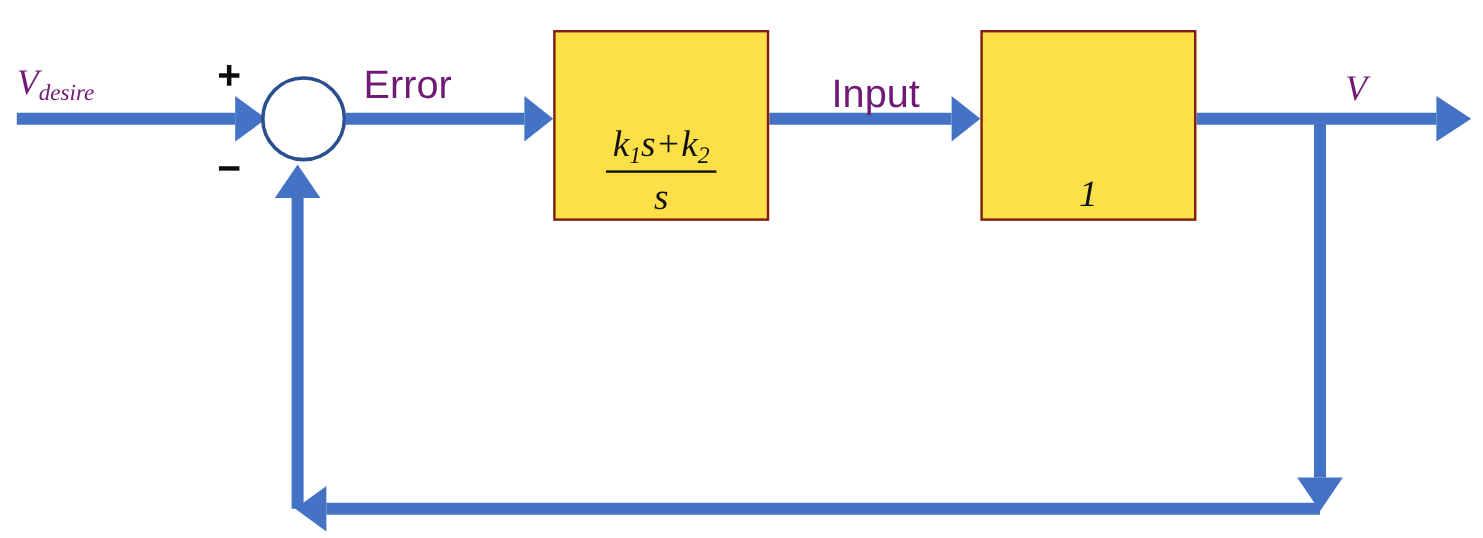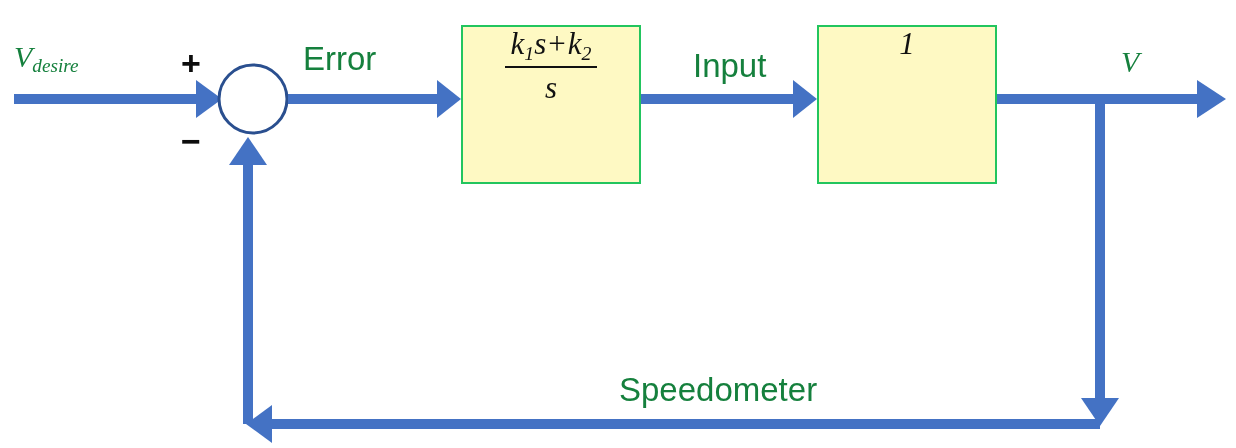--- a/index.html
+++ b/index.html
@@ -18,25 +18,25 @@
   }
   #wires {
     position: absolute;
     left: 0;
     top: 0;
     width: 1236px;
     height: 448px;
   }
   .block {
     position: absolute;
-    background: #fef9c3;
+    background: #fde047;
     box-sizing: border-box;
-    border: 2px solid #22c55e;
+    border: 2px solid #7f1d1d;
     display: flex;
-    align-items: flex-start;
+    align-items: flex-end;
     justify-content: center;
   }
   #controller-block { left: 461px; top: 25px; width: 180px; height: 159px; }
   #plant-block      { left: 817px; top: 25px; width: 180px; height: 159px; }
 
   
   .fraction {
     display: inline-block;
     text-align: center;
     font-family: "Liberation Serif", serif;
@@ -59,22 +59,23 @@
   sub {
     font-size: 0.64em;
     vertical-align: -0.28em;
     font-style: italic;
   }
   .op { font-style: normal; padding: 0 2px; }
 
   
   .label {
     position: absolute;
-    color: #15803d;
+    color: #701a75;
     white-space: nowrap;
+    margin-top: 12px;
   }
   .label-sans { font-family: "Liberation Sans", sans-serif; font-size: 33px; }
   .label-serif-italic {
     font-family: "Liberation Serif", serif;
     font-style: italic;
     font-size: 30px;
   }
   .sign {
     position: absolute;
     font-family: "Liberation Sans", sans-serif;
@@ -153,15 +154,14 @@
   </div>
 
   <div class="label label-serif-italic" id="label-vdesire"><span>V</span><sub>desire</sub></div>
 
   <div class="label label-sans" id="label-error">Error</div>
 
   <div class="label label-sans" id="label-input">Input</div>
 
   <div class="label label-serif-italic" id="label-v">V</div>
 
-  <div class="label label-sans" id="label-speedometer">Speedometer</div>
 
 </div>
 
 </body></html>

